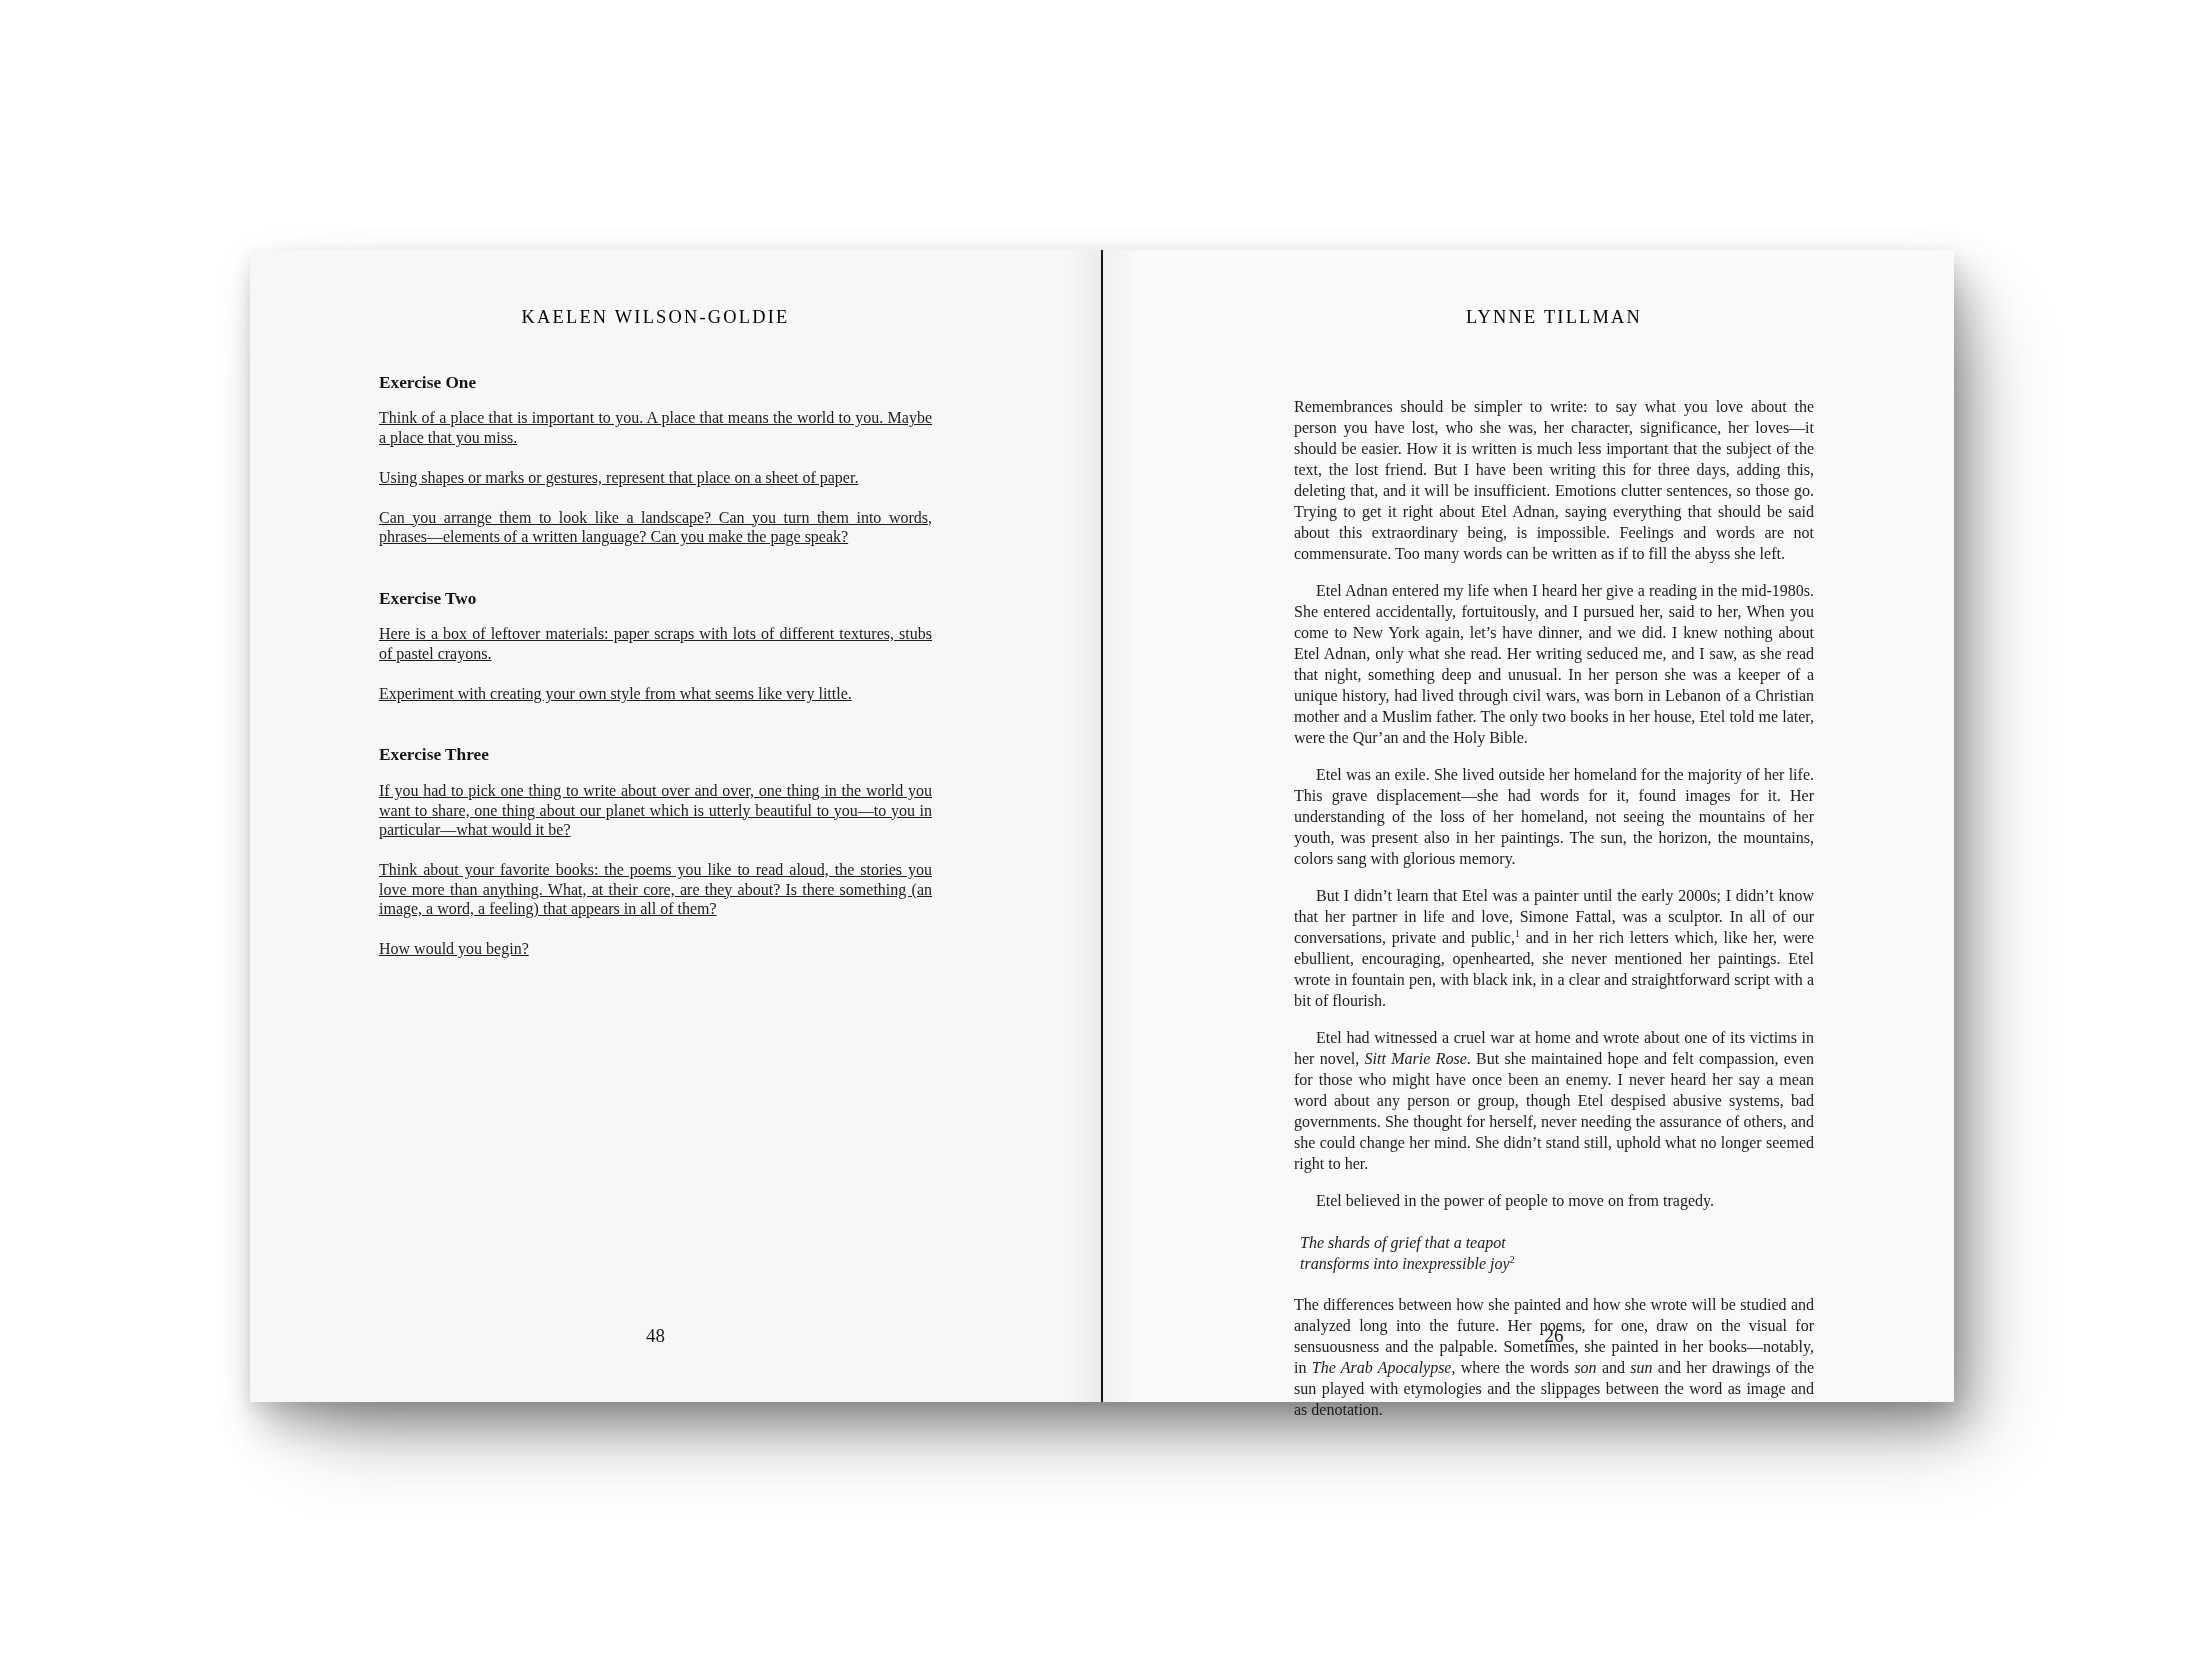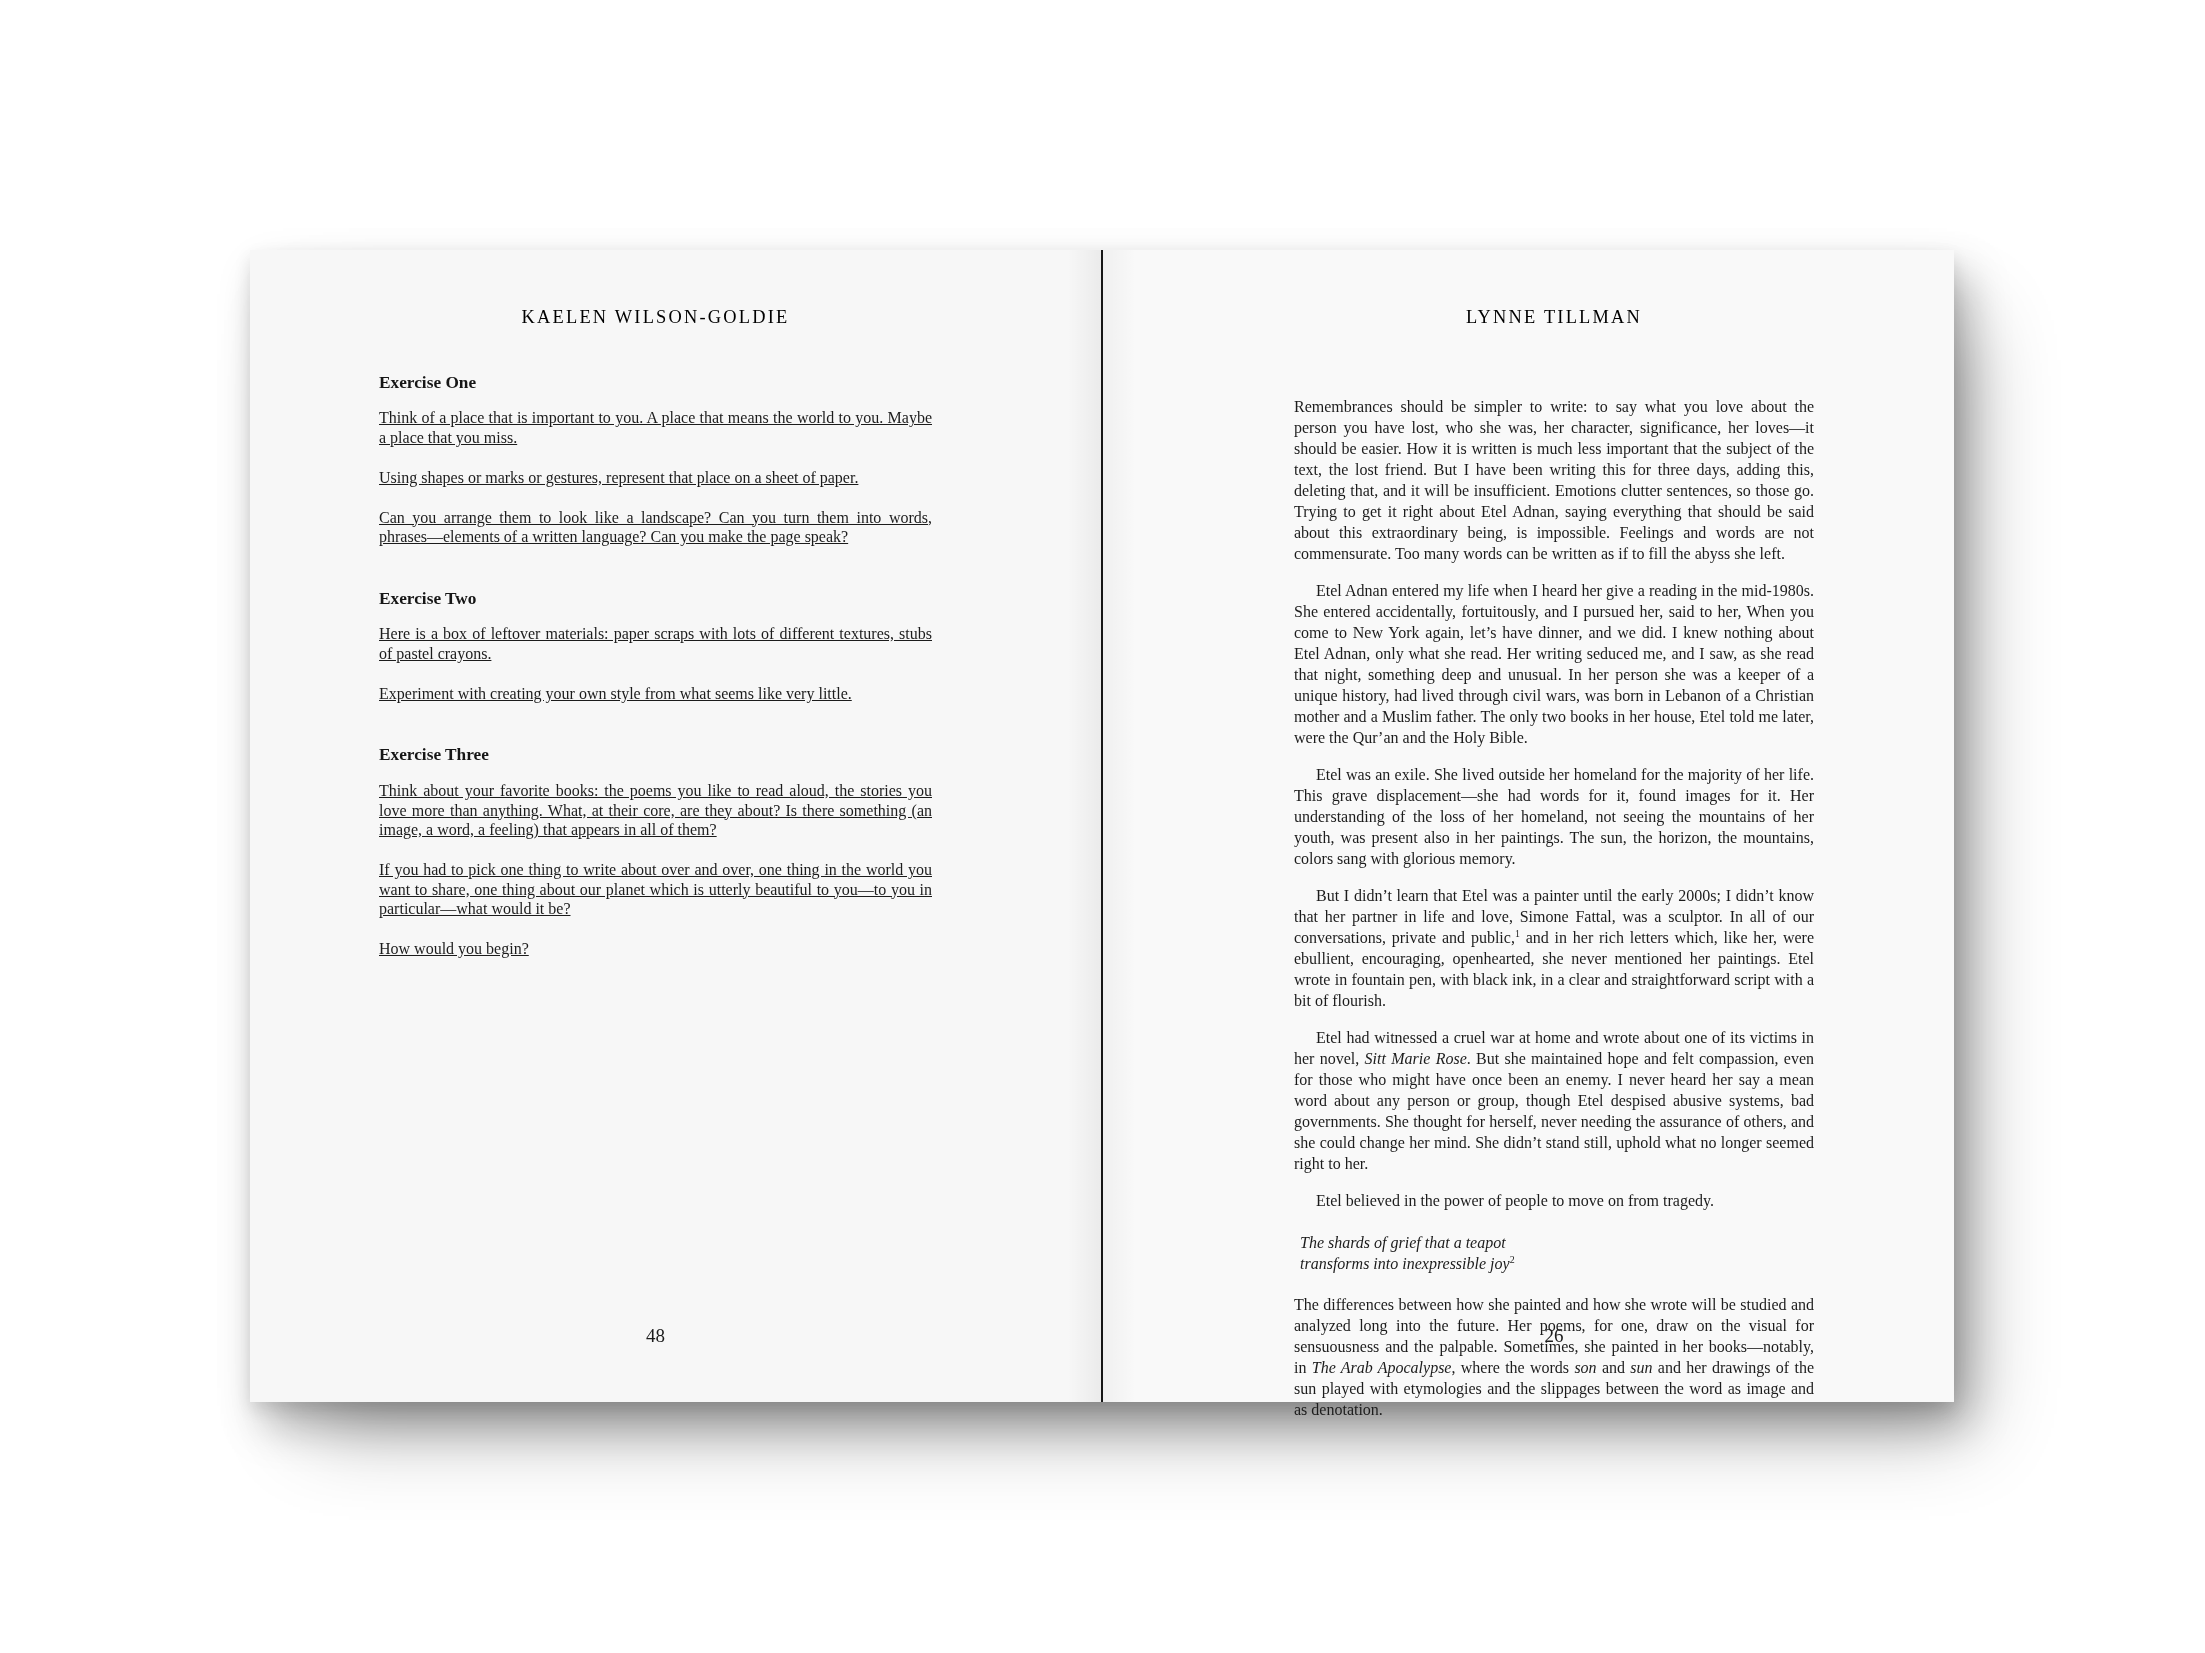--- a/index.html
+++ b/index.html
@@ -136,22 +136,22 @@
         <div class="runhead">KAELEN WILSON-GOLDIE</div>
         <div class="pagebody lbody">
             <h2 class="exhead">Exercise One</h2>
             <p class="lpara">Think of a place that is important to you. A place that means the world to you. Maybe a place that you miss.</p>
             <p class="lpara">Using shapes or marks or gestures, represent that place on a sheet of paper.</p>
             <p class="lpara">Can you arrange them to look like a landscape? Can you turn them into words, phrases—elements of a written language? Can you make the page speak?</p>
             <h2 class="exhead">Exercise Two</h2>
             <p class="lpara">Here is a box of leftover materials: paper scraps with lots of different textures, stubs of pastel crayons.</p>
             <p class="lpara">Experiment with creating your own style from what seems like very little.</p>
             <h2 class="exhead">Exercise Three</h2>
+            <p class="lpara">If you had to pick one thing to write about over and over, one thing in the world you want to share, one thing about our planet which is utterly beautiful to you—to you in particular—what would it be?</p>
             <p class="lpara">Think about your favorite books: the poems you like to read aloud, the stories you love more than anything. What, at their core, are they about? Is there something (an image, a word, a feeling) that appears in all of them?</p>
-            <p class="lpara">If you had to pick one thing to write about over and over, one thing in the world you want to share, one thing about our planet which is utterly beautiful to you—to you in particular—what would it be?</p>
             <p class="lpara">How would you begin?</p>
           </div>
         <div class="folio">48</div>
       </div>
     </div>
 
     <div class="page right">
       <div class="textcol rcol">
         <div class="runhead">LYNNE TILLMAN</div>
         <div class="pagebody rbody">

